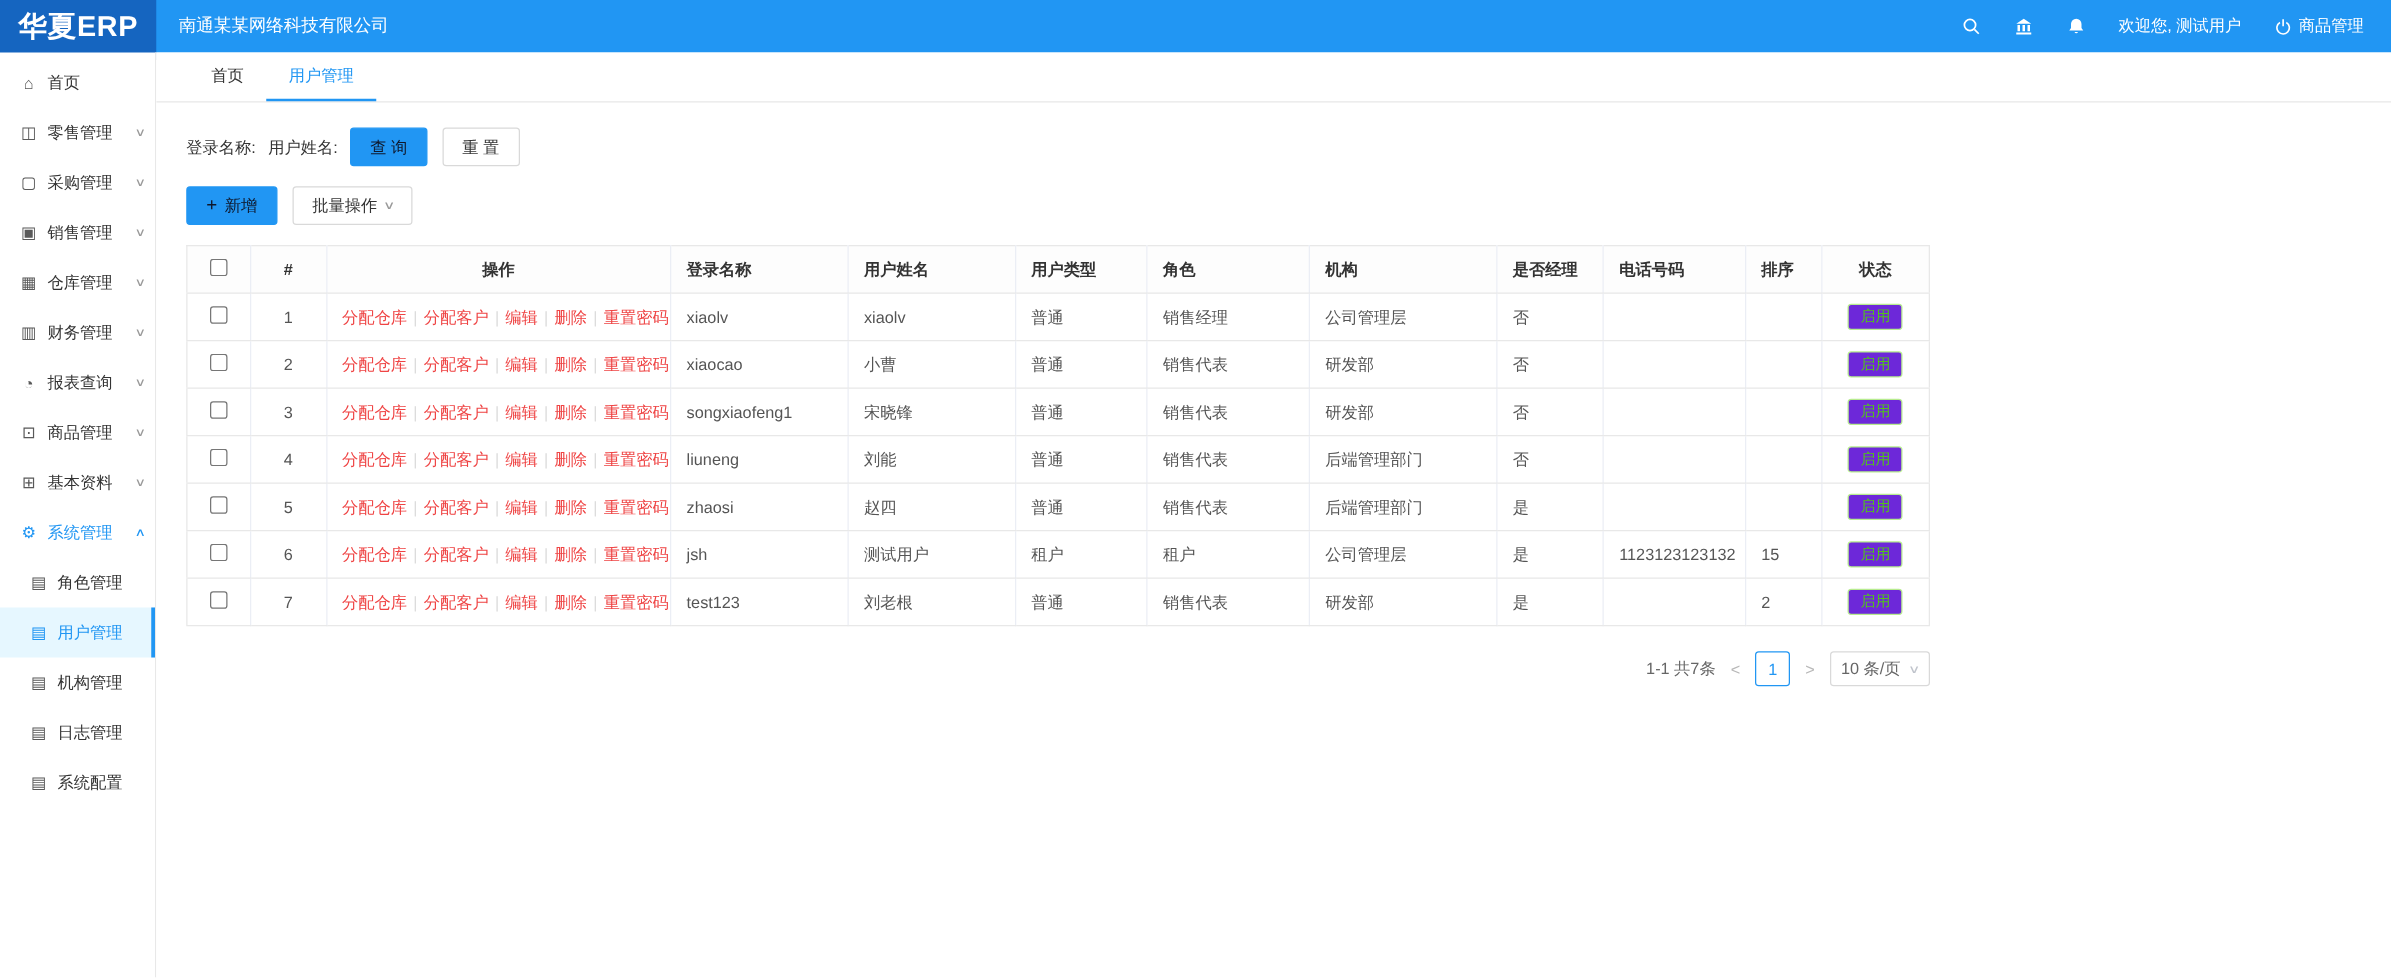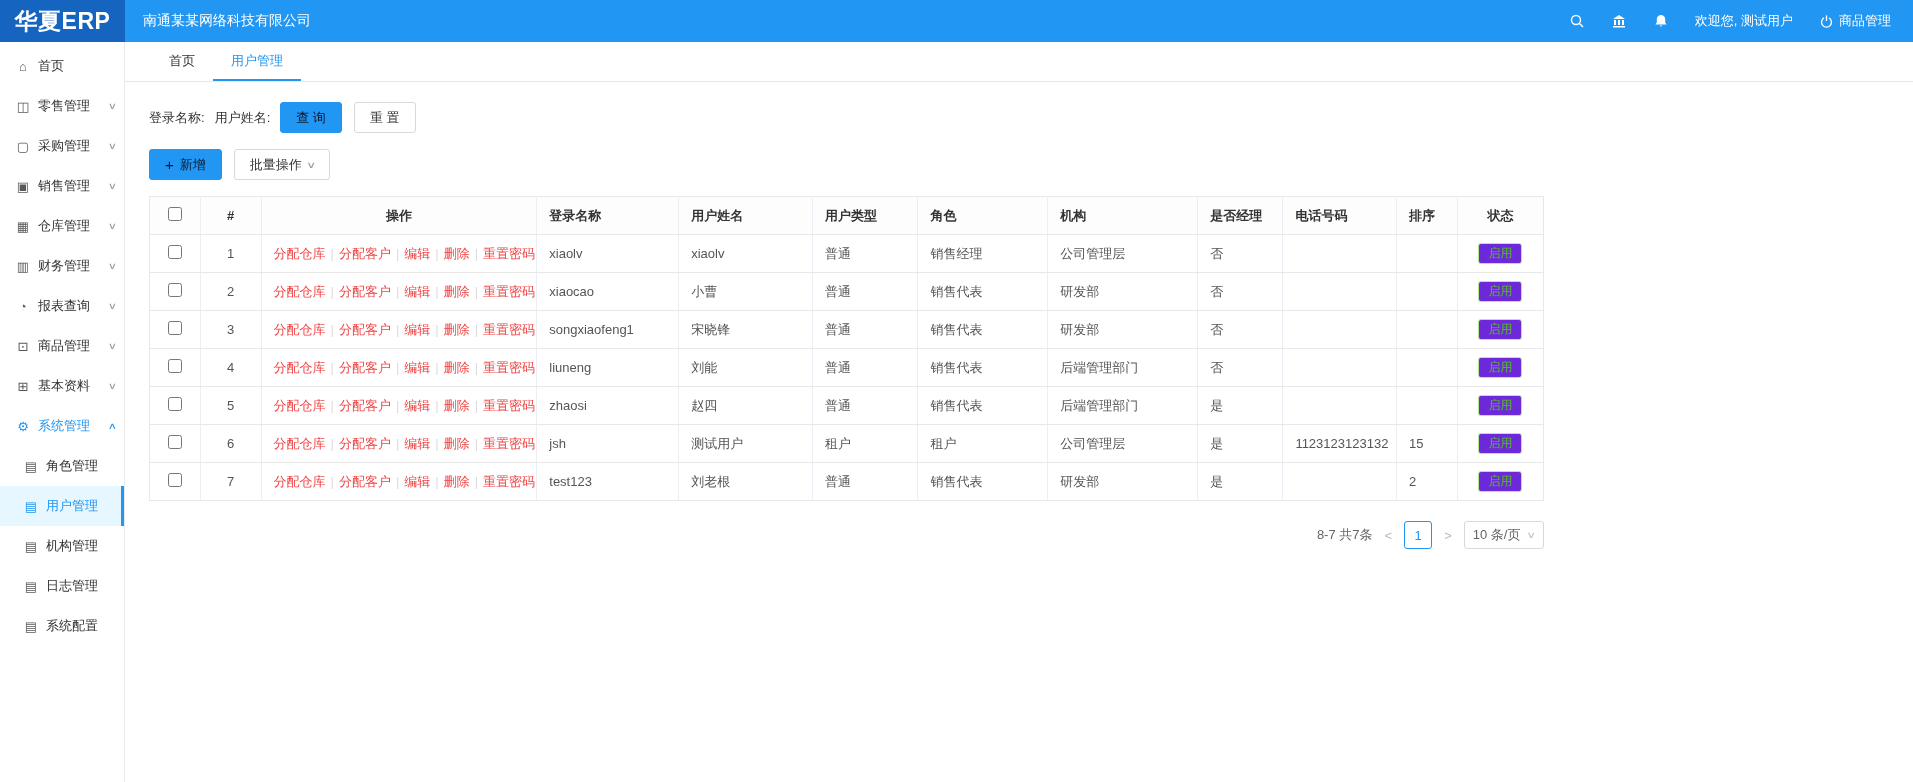--- a/index.html
+++ b/index.html
@@ -348,21 +348,21 @@
                 <td class="c6">研发部</td>
                 <td class="c7">是</td>
                 <td class="c8"></td>
                 <td class="c9">2</td>
                 <td class="c10"><span class="tag">启用</span></td>
               </tr>
             </tbody>
         </table>
 
         <div class="pagination">
-          <span>8-7 共7条</span>
+          <span>1-1 共7条</span>
           <span class="pg-arrow">&lt;</span>
           <span class="pg-page">1</span>
           <span class="pg-arrow">&gt;</span>
           <span class="pg-size">
             <span>10 条/页</span>
             <span class="chev-sm">∨</span>
           </span>
         </div>
 
       </div>

